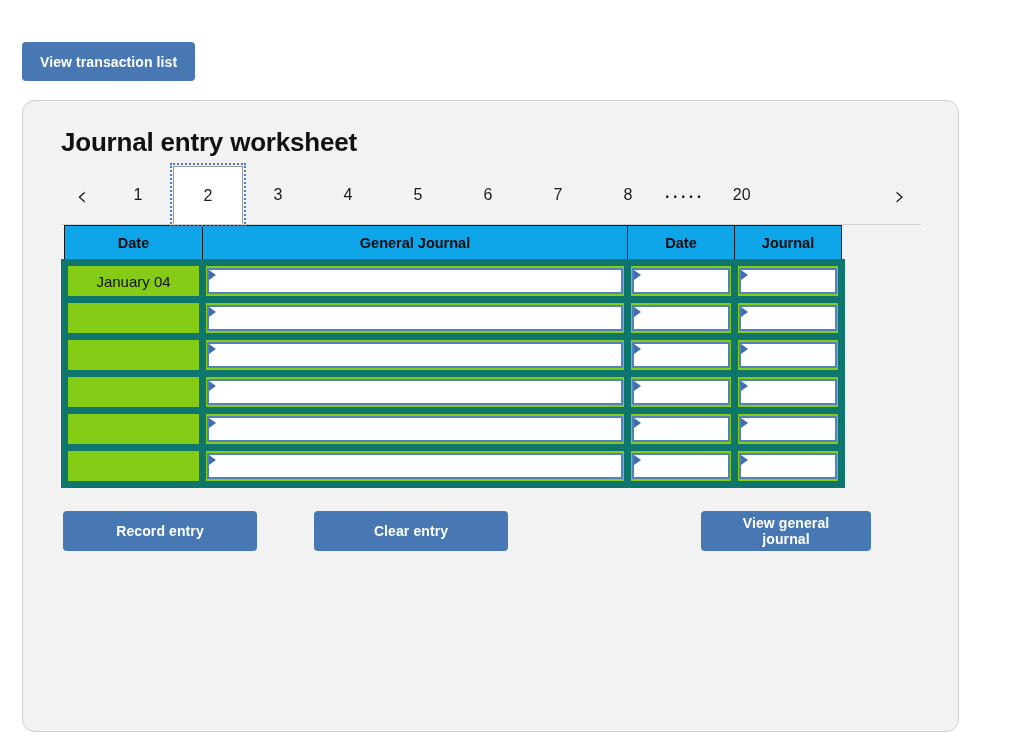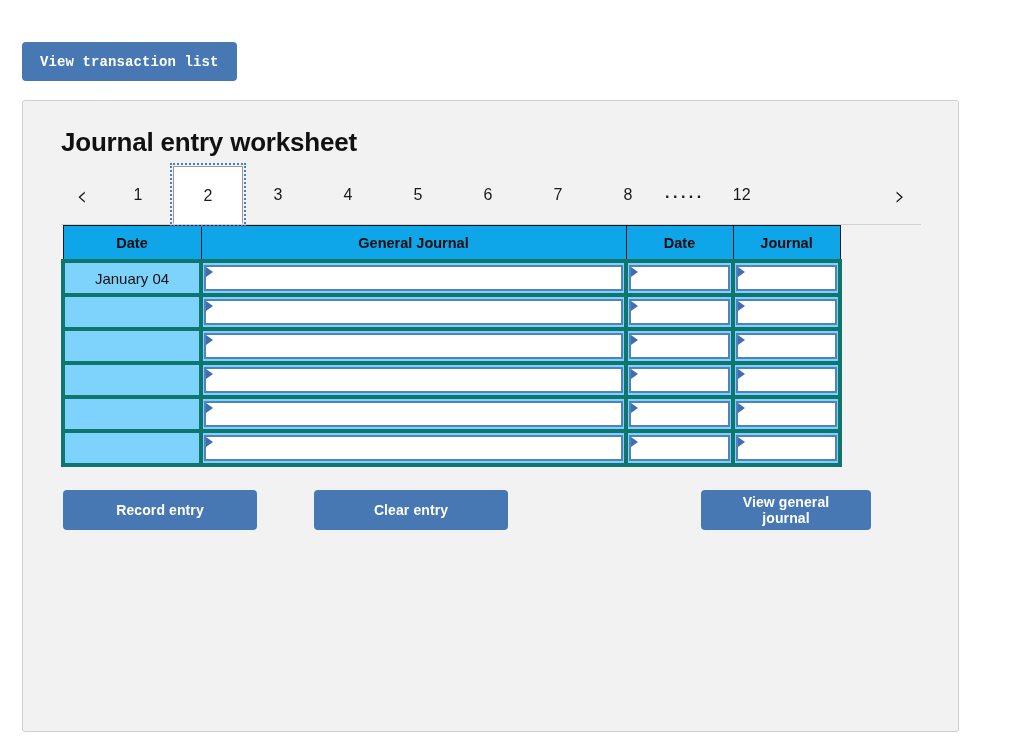--- a/index.html
+++ b/index.html
@@ -29,32 +29,32 @@
     border-radius: 4px;
     font-family: "Liberation Sans", sans-serif;
     font-weight: bold;
     font-size: 14px;
     letter-spacing: .1px;
     cursor: pointer;
     padding: 0 18px;
     height: 39px;
     box-sizing: border-box;
   }
-  .btn-view-transaction { height: 39px; font-family: Liberation Mono, monospace; }
+  .btn-view-transaction { height: 39px; }
 
   
   .panel {
     position: relative;
     margin: 19px 0 0 22px;
     width: 937px;
     height: 632px;
     box-sizing: border-box;
     background: #f2f2f2;
     border: 1px solid #cfcfcf;
-    border-radius: 3px;
+    border-radius: 13px;
   }
   .panel-inner {
     padding: 26px 37px 0 38px;
   }
 
   .worksheet-title {
     font-size: 26px;
     font-weight: bold;
     letter-spacing: -0.2px;
     color: #111111;
@@ -150,22 +150,22 @@
     color: #0d0d0d;
     height: 31px;
     text-align: center;
   }
   .col-date    { width: 138px; }
   .col-journal { width: 425px; }
   .col-debit   { width: 107px; }
   .col-credit  { width: 107px; }
 
   .jtable td {
-    background: #7dd3fc;
-    border: 4px solid #0f766e;
+    background: #84cc16;
+    border: 7px solid #0f766e;
     height: 30px;
     padding: 0;
     vertical-align: middle;
   }
   .date-cell {
     text-align: center;
     font-size: 15px;
     color: #111111;
   }
   .cell-input {
@@ -224,21 +224,21 @@
       <div class="pager-pages">
         <div class="page-num">1</div>
         <div class="page-num active">2</div>
         <div class="page-num">3</div>
         <div class="page-num">4</div>
         <div class="page-num">5</div>
         <div class="page-num">6</div>
         <div class="page-num">7</div>
         <div class="page-num">8</div>
         <div class="page-ellipsis">.....</div>
-        <div class="page-num">12</div>
+        <div class="page-num">20</div>
       </div>
       <div class="pager-arrow next">›</div>
     </div>
 
 
 
     <table class="jtable">
       <colgroup>
         <col class="col-date">
           <col class="col-journal">

